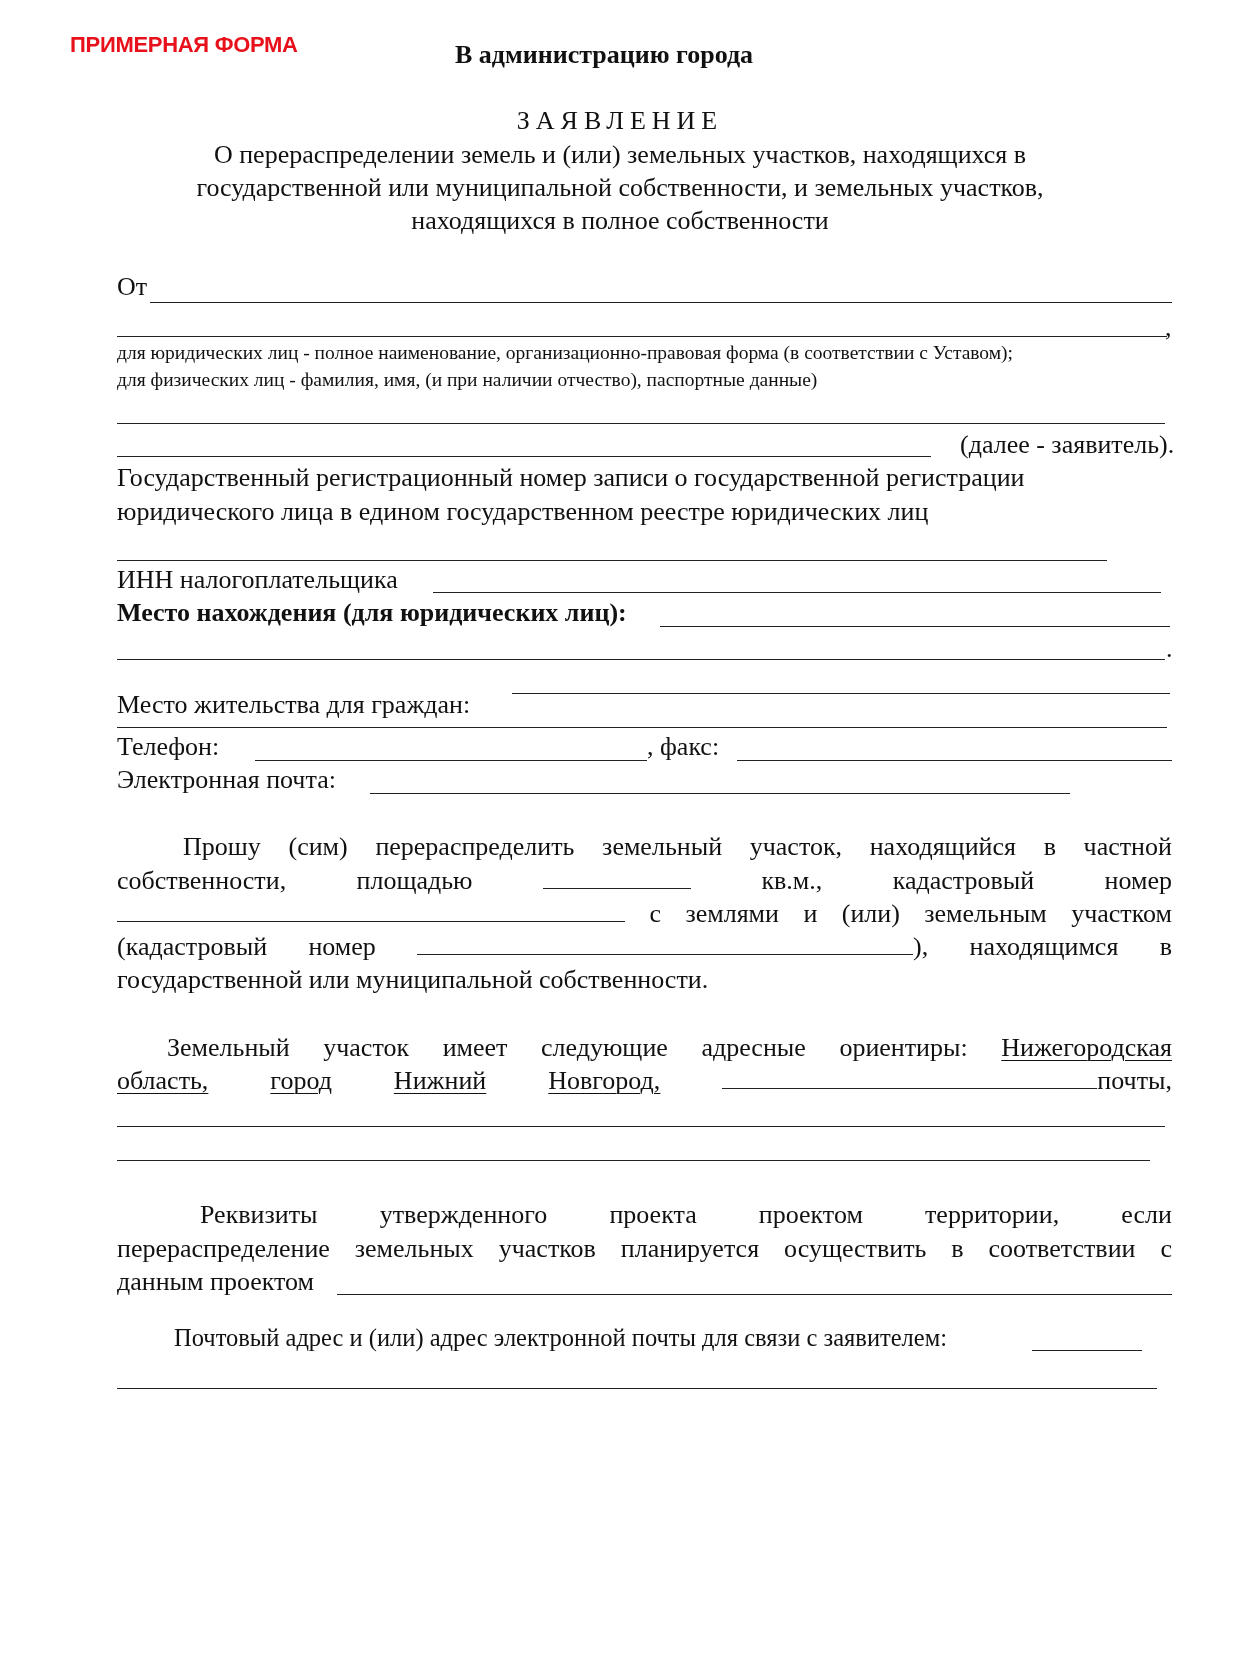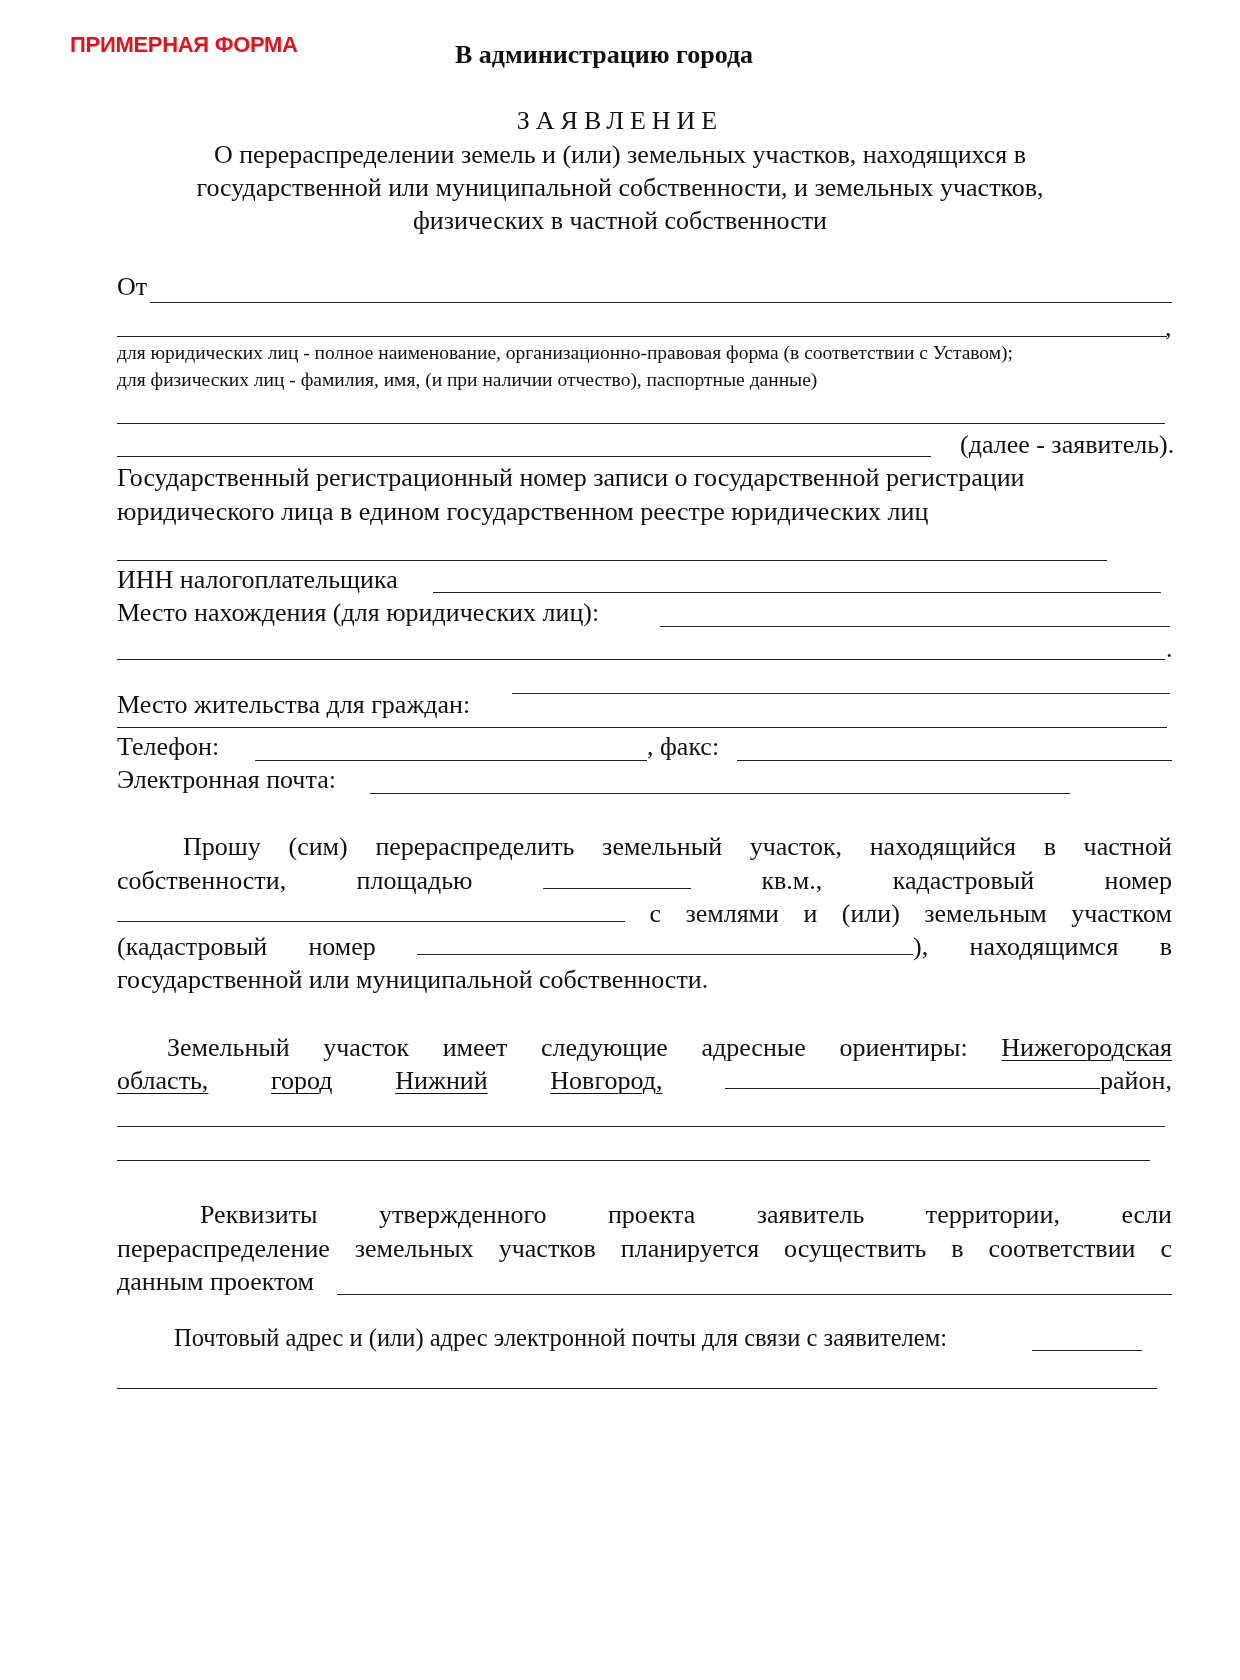--- a/index.html
+++ b/index.html
@@ -23,21 +23,21 @@
 </head>
 <body>
 
 <div class="red-label" style="color: rgb(232, 16, 26);">ПРИМЕРНАЯ ФОРМА</div>
 
 <div class="abs to-line">В администрацию города</div>
 
 <div class="abs title spaced" style="top:106px;">ЗАЯВЛЕНИЕ</div>
 <div class="abs title" style="top:140px;">О перераспределении земель и (или) земельных участков, находящихся в</div>
 <div class="abs title" style="top:173px;">государственной или муниципальной собственности, и земельных участков,</div>
-<div class="abs title" style="top:206px;">физических в частной собственности</div>
+<div class="abs title" style="top:206px;">находящихся в полное собственности</div>
 
 <div class="row" style="top:272px;">
   <span>От</span>
 </div>
 <div class="line" style="left:150px; top:302px; width:1022px;"></div>
 <div class="line" style="left:117px; top:336px; width:1050px;"></div>
 <div class="abs t26" style="left:1165px; top:313px;">,</div>
 
 <div class="abs t20" style="left:117px; top:342px;">для юридических лиц - полное наименование, организационно-правовая форма (в соответствии с Уставом);</div>
 <div class="abs t20" style="left:117px; top:369px;">для физических лиц - фамилия, имя, (и при наличии отчество), паспортные данные)</div>
@@ -46,21 +46,21 @@
 <div class="line" style="left:117px; top:456px; width:814px;"></div>
 <div class="abs t26" style="left:932px; top:430px;margin-left:28px;">(далее - заявитель).</div>
 
 <div class="abs t26" style="left:117px; top:463px;">Государственный регистрационный номер записи о государственной регистрации</div>
 <div class="abs t26" style="left:117px; top:497px;">юридического лица в едином государственном реестре юридических лиц</div>
 <div class="line" style="left:117px; top:560px; width:990px;"></div>
 
 <div class="abs t26" style="left:117px; top:565px;">ИНН налогоплательщика</div>
 <div class="line" style="left:433px; top:592px; width:728px;"></div>
 
-<div class="abs t26" style="left:117px; top:598px;">Место нахождения (для юридических лиц):</div>
+<div class="abs t26" style="left:117px; top:598px;font-weight:bold;">Место нахождения (для юридических лиц):</div>
 <div class="line" style="left:660px; top:626px; width:510px;"></div>
 <div class="line" style="left:117px; top:659px; width:1048px;"></div>
 <div class="abs t26" style="left:1166px; top:634px;">.</div>
 
 <div class="abs t26" style="left:117px; top:690px;">Место жительства для граждан:</div>
 <div class="line" style="left:512px; top:693px; width:658px;"></div>
 <div class="line" style="left:117px; top:727px; width:1050px;"></div>
 
 <div class="abs t26" style="left:117px; top:732px;">Телефон:</div>
 <div class="line" style="left:255px; top:760px; width:392px;"></div>
@@ -113,30 +113,30 @@
   <span>следующие</span>
   <span>адресные</span>
   <span>ориентиры:</span>
   <span class="ul">Нижегородская</span>
 </div>
 <div class="justify" style="top:1066px;">
   <span class="ul">область,</span>
   <span class="ul">город</span>
   <span class="ul">Нижний</span>
   <span class="ul">Новгород,</span>
-  <span style="white-space:nowrap;"><span class="fill" style="width:375px;"></span><span>район,</span></span>
+  <span style="white-space:nowrap;"><span class="fill" style="width:375px;"></span><span>почты,</span></span>
 </div>
 <div class="line" style="left:117px; top:1126px; width:1048px;"></div>
 <div class="line" style="left:117px; top:1160px; width:1033px;"></div>
 
 <div class="justify" style="top:1200px; left:200px; width:972px;">
   <span>Реквизиты</span>
   <span>утвержденного</span>
   <span>проекта</span>
-  <span>заявитель</span>
+  <span>проектом</span>
   <span>территории,</span>
   <span>если</span>
 </div>
 <div class="justify" style="top:1234px;">
   <span>перераспределение</span>
   <span>земельных</span>
   <span>участков</span>
   <span>планируется</span>
   <span>осуществить</span>
   <span>в</span>

